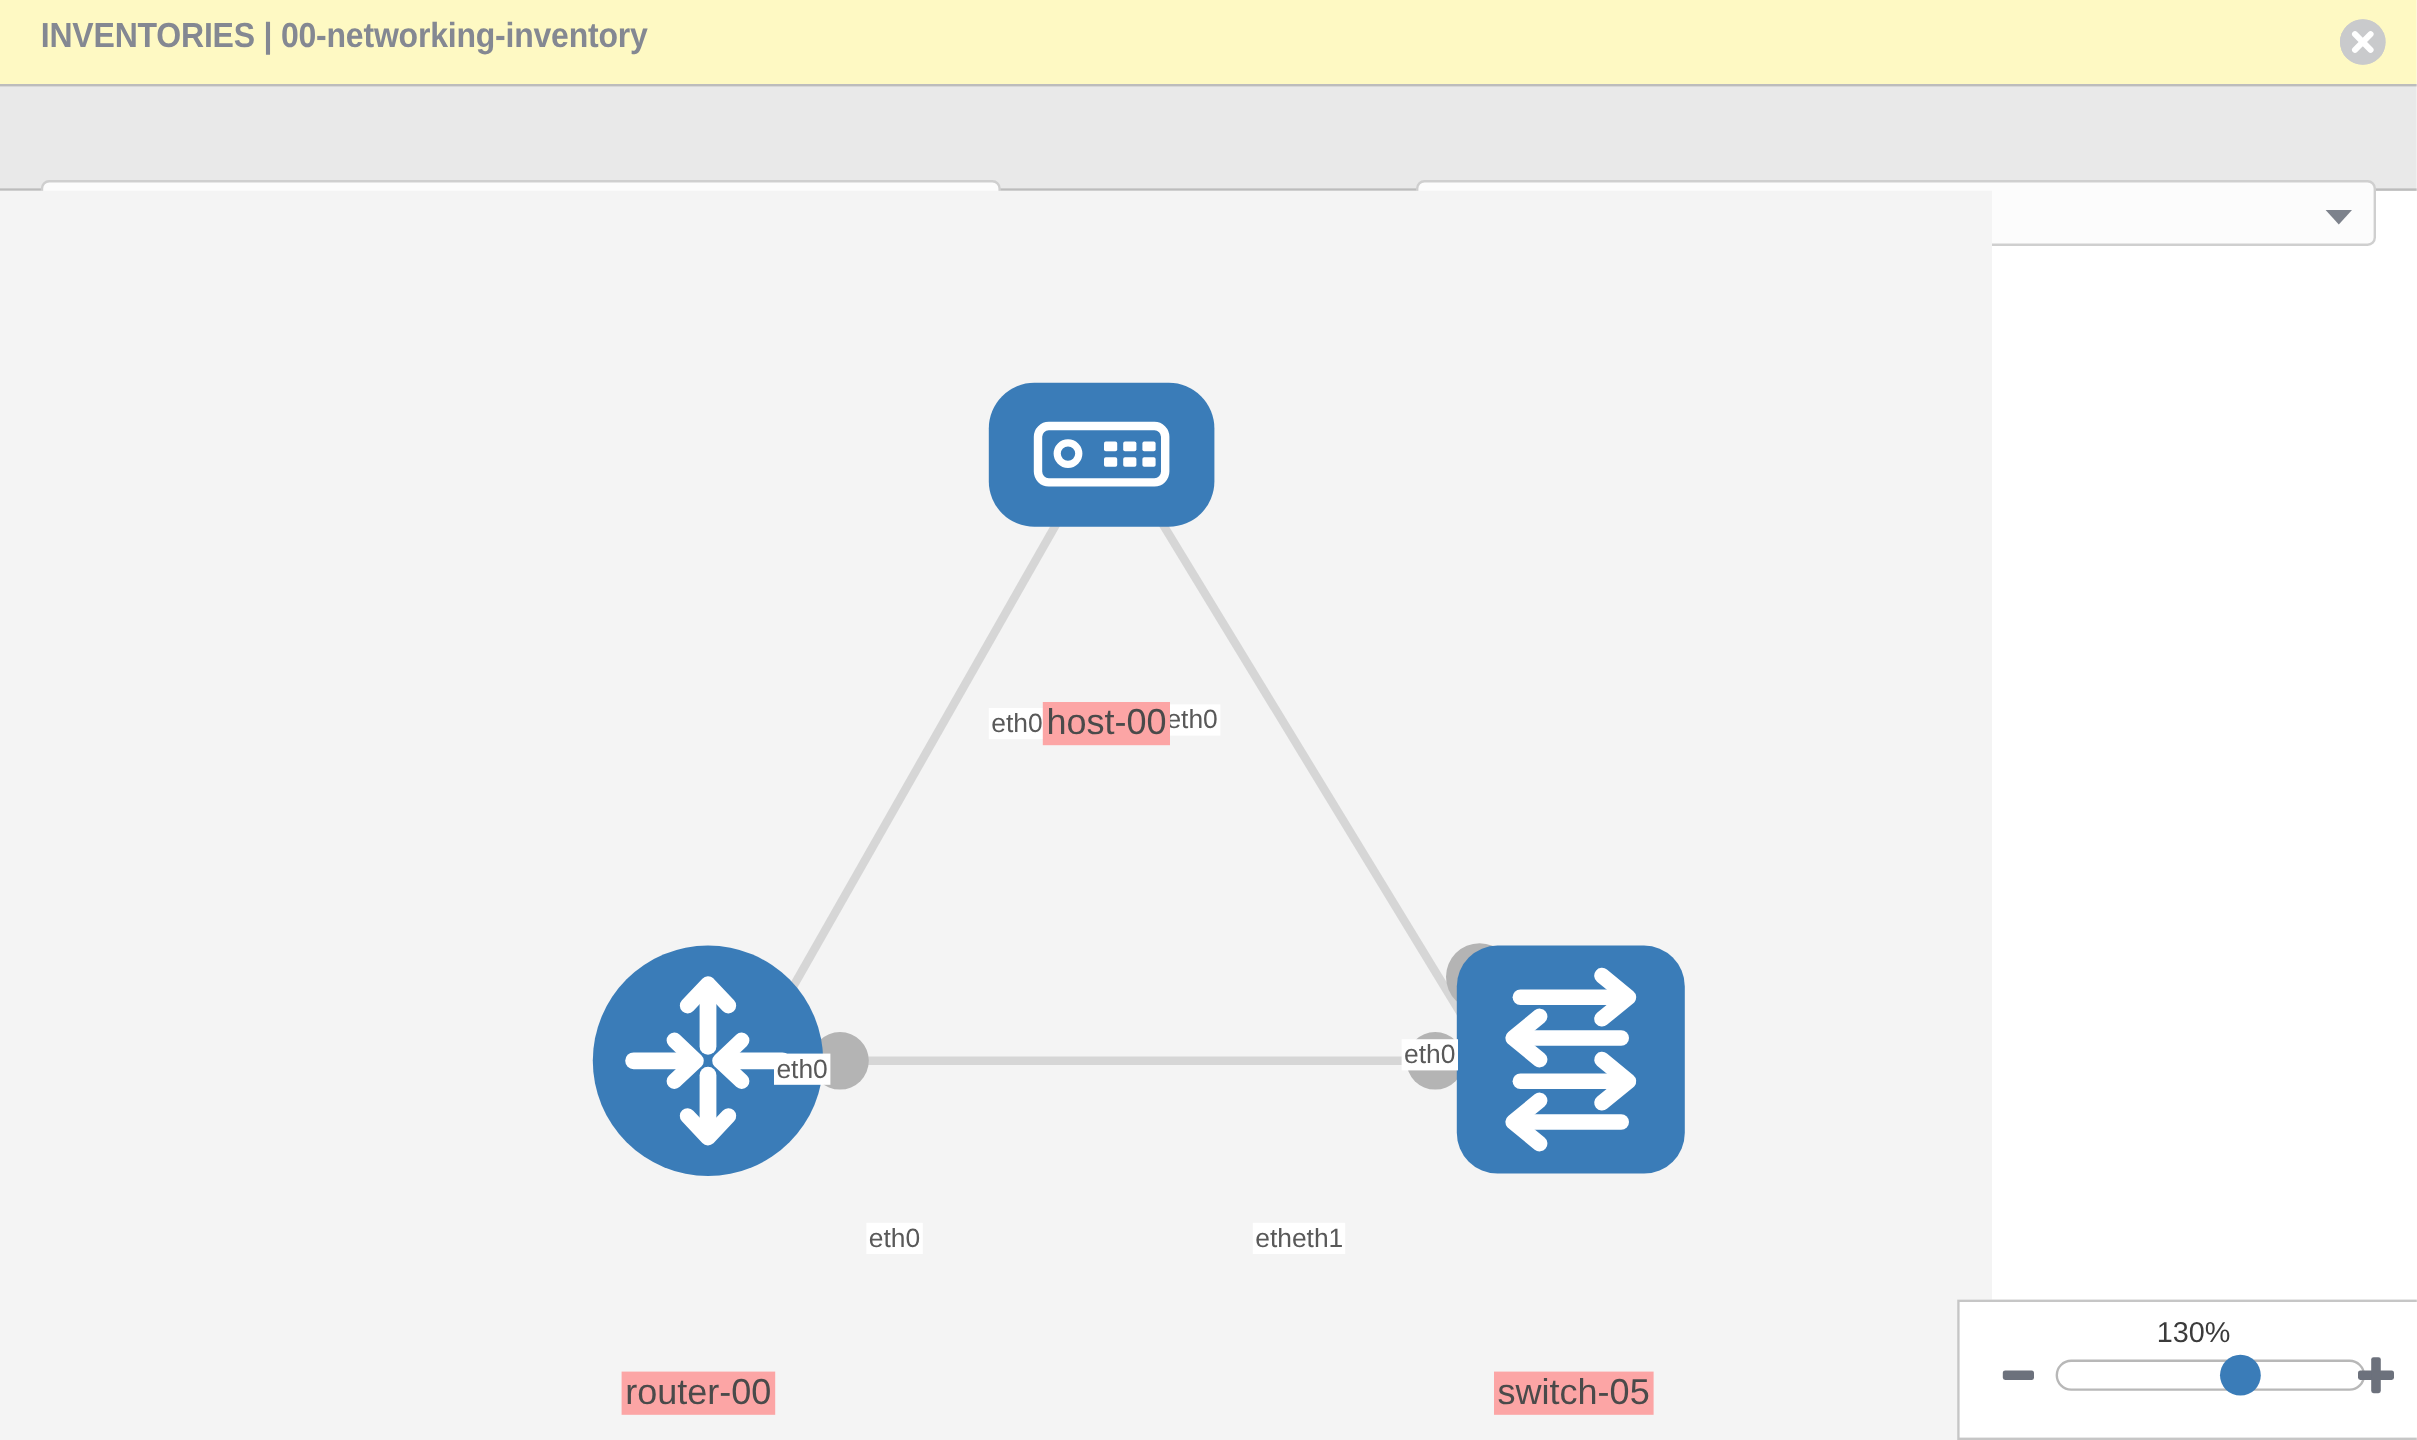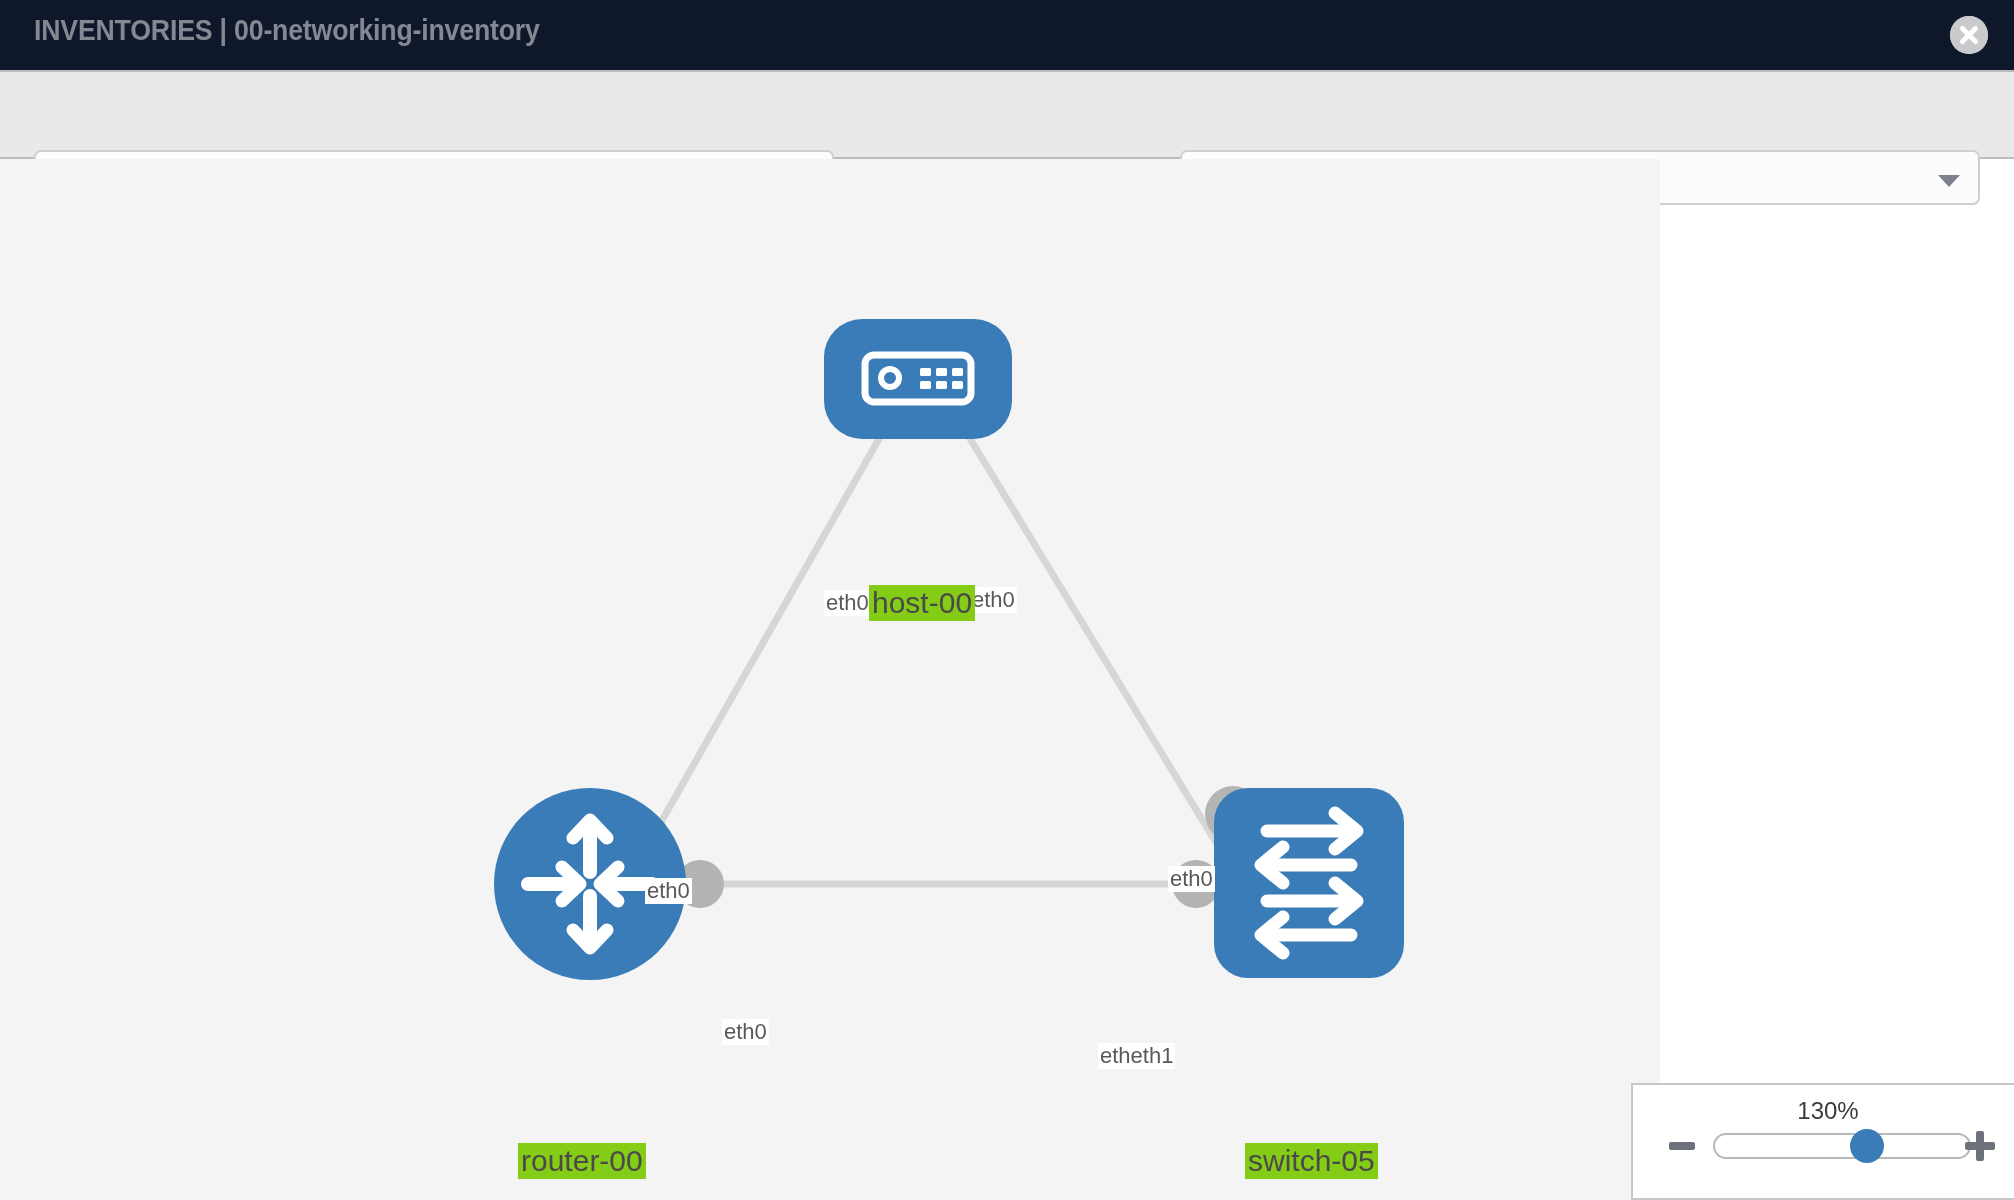--- a/index.html
+++ b/index.html
@@ -18,21 +18,21 @@
     height: 1200px;
     background: #ffffff;
   }
 
   
   .header {
     position: absolute;
     left: 0; top: 0;
     width: 2014px;
     height: 70px;
-    background: #0f172a;
+    background: #fef9c3;
   }
   .header-title {
     position: absolute;
     left: 34px;
     top: 14px;
     font-size: 29px;
     font-weight: bold;
     color: #848892;
     letter-spacing: -0.2px;
     white-space: nowrap;
@@ -127,21 +127,21 @@
     position: absolute;
     background: #ffffff;
     color: #595959;
     font-size: 22px;
     line-height: 26px;
     padding: 0 2px;
     white-space: nowrap;
   }
   .node-label {
     position: absolute;
-    background: #84cc16;
+    background: #fca5a5;
     color: #4a4a4a;
     font-size: 30px;
     line-height: 36px;
     padding: 0 3px;
     white-space: nowrap;
   }
 
   
   .zoom-panel {
     position: absolute;
@@ -324,21 +324,21 @@
           <polyline points="-26,34 -48,52 -26,70"></polyline>
         </g>
       </g>
     </svg>
 
     <div class="edge-label" style="left:824px;  top:431px;">eth0</div>
     <div class="edge-label" style="left:970px;  top:428px;">eth0</div>
     <div class="edge-label" style="left:645px;  top:719px;">eth0</div>
     <div class="edge-label" style="left:1168px; top:707px;">eth0</div>
     <div class="edge-label" style="left:722px;  top:860px;">eth0</div>
-    <div class="edge-label" style="left:1098px; top:860px;margin-top:24px;">etheth1</div>
+    <div class="edge-label" style="left:1044px; top:860px;">etheth1</div>
 
     <div class="node-label" style="left:869px;  top:426px;">host-00</div>
     <div class="node-label" style="left:518px;  top:984px;">router-00</div>
     <div class="node-label" style="left:1245px; top:984px;">switch-05</div>
   </div>
 
   <div class="zoom-panel">
     <div class="zoom-pct">130%</div>
     <div class="zoom-minus"></div>
     <div class="zoom-track">

